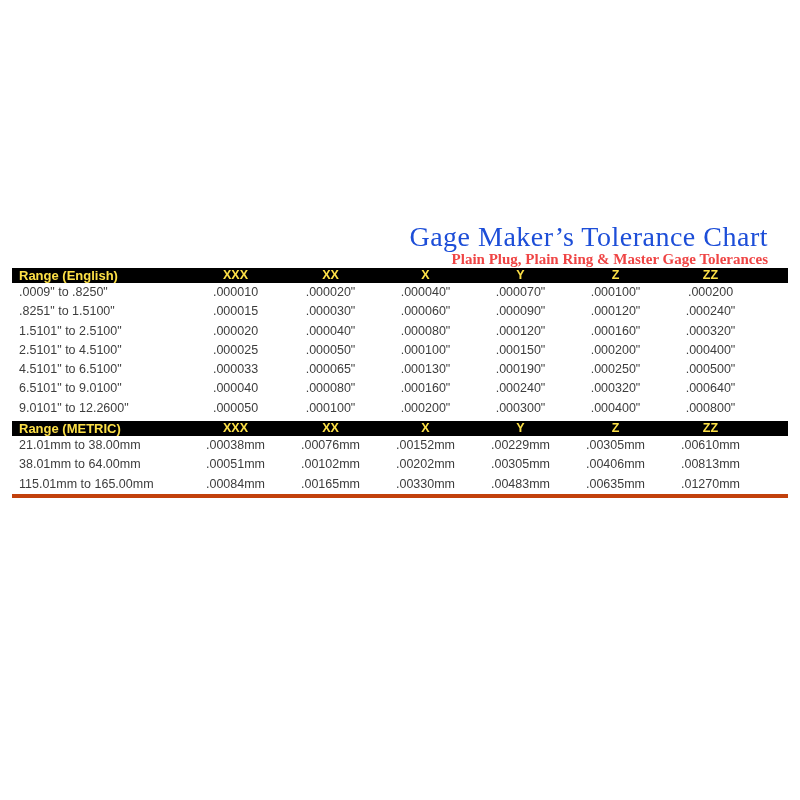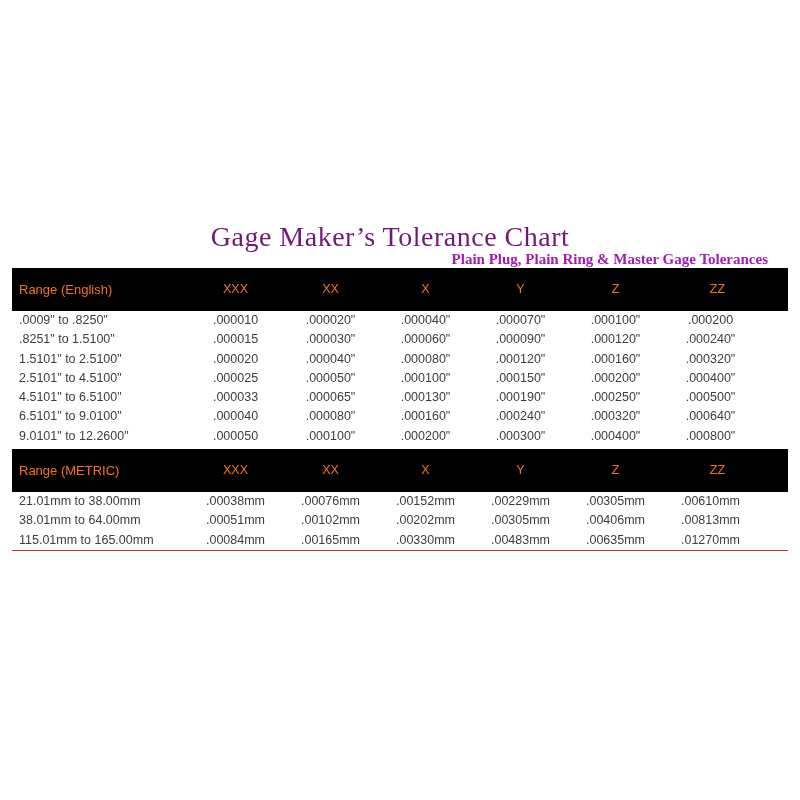--- a/index.html
+++ b/index.html
@@ -24,53 +24,53 @@
     width: 776px;
   }
   .title-block {
     margin-right: 20px;
     margin-bottom: 1px;
   }
   .chart-title {
     font-family: "Liberation Serif", serif;
     font-size: 28px;
     line-height: 31px;
-    color: #701a75;
-    text-align: center;
+    color: #1d4ed8;
+    text-align: right;
     letter-spacing: 0.5px;
     white-space: nowrap;
   }
   .chart-subtitle {
     font-family: "Liberation Serif", serif;
     font-weight: bold;
     font-size: 15px;
     line-height: 15px;
-    color: #a21caf;
+    color: #ef4444;
     text-align: right;
     white-space: nowrap;
   }
   table.tol-table {
     width: 776px;
     border-collapse: collapse;
     table-layout: fixed;
   }
   table.tol-table.metric {
     margin-top: 3px;
-    border-bottom: 1px solid #c2410c;
+    border-bottom: 4px solid #c2410c;
   }
   col.c-range { width: 176px; }
   col.c-val   { width: 95px; }
   col.c-last  { width: 125px; }
   .tol-table thead th {
     background: #000000;
-    color: #f97316;
+    color: #fde047;
     font-size: 12.5px;
-    font-weight: normal;
+    font-weight: bold;
     height: 15px;
-    padding: 14px;
+    padding: 0;
     line-height: 15px;
     text-align: center;
   }
   .tol-table thead th.range {
     text-align: left;
     padding-left: 7px;
     font-size: 13px;
   }
   .tol-table thead th.last {
     padding-right: 30px;

